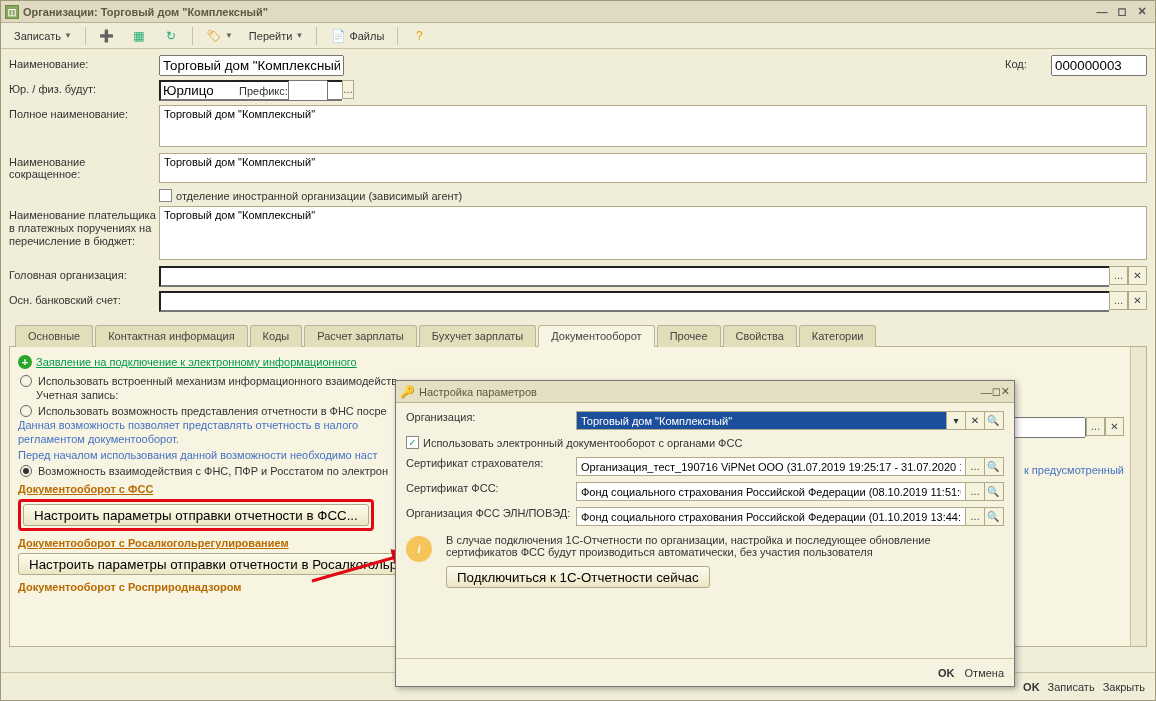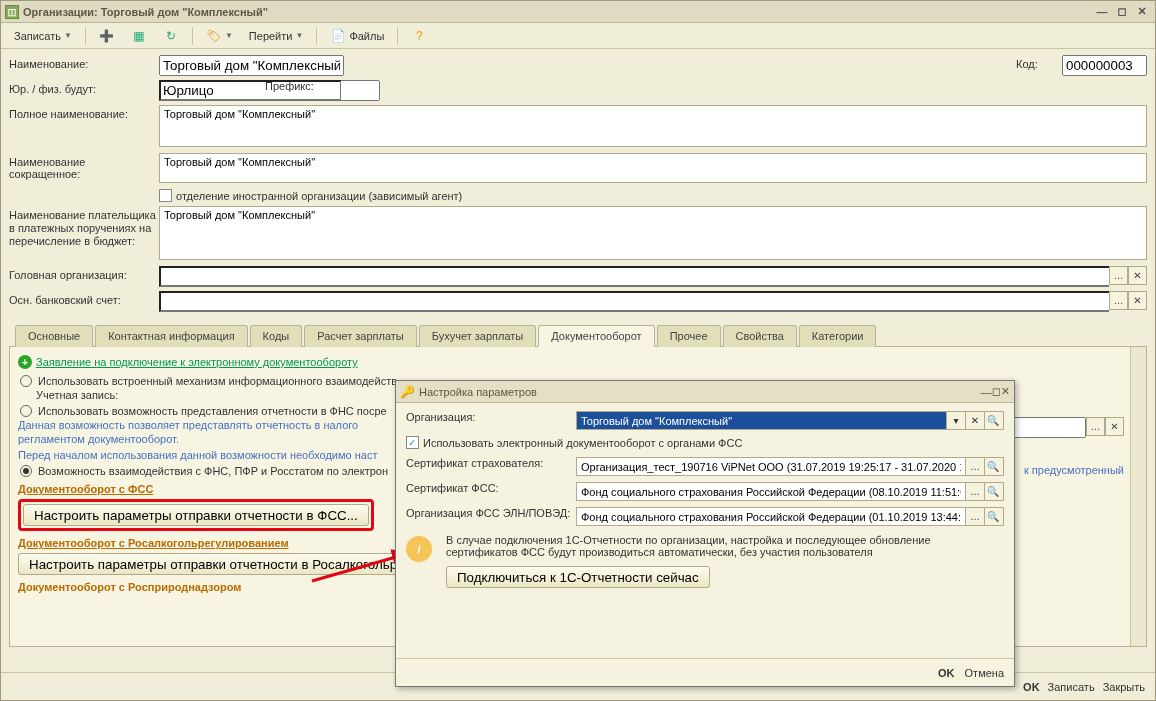--- a/index.html
+++ b/index.html
@@ -16,21 +16,21 @@
   .ticon{width:16px;height:16px;display:inline-flex;align-items:center;justify-content:center;font-size:12px}
   .body{padding:6px 8px}
   .row{display:flex;align-items:flex-start;margin-bottom:4px}
   .lbl{width:150px;padding-top:3px;color:#333}
   .lbl-narrow{width:56px;padding-left:10px;padding-top:3px}
   .field{flex:1}
   textarea.txt{border:1px solid #b0aa88;background:#fff;padding:2px 4px;width:100%;font:inherit;resize:none}
   .selectish{display:flex}
   .selectish input{flex:1;border-right:none}
   .ibtn{width:19px;height:19px;border:1px solid #b0aa88;background:#f5f2dd;display:flex;align-items:center;justify-content:center;font-size:10px;cursor:pointer;color:#444}
-  .code-field{width:85px}
+  .code-field{width:96px}
   .check{display:flex;align-items:center;gap:4px}
   .check .cb{width:13px;height:13px;border:1px solid #888;background:#fff;display:inline-flex;align-items:center;justify-content:center;font-size:10px;color:#2a6}
   .tabs{display:flex;gap:2px;margin-top:12px;padding-left:6px;border-bottom:1px solid #b8b296}
   .tab{padding:4px 12px;border:1px solid #b8b296;border-bottom:none;background:#e2deb9;border-radius:3px 3px 0 0;cursor:pointer;position:relative;top:1px;color:#444}
   .tab.active{background:#f7f4e2;border-bottom:1px solid #f7f4e2;font-weight:normal}
   .tabpanel{background:#f7f4e2;border:1px solid #b8b296;border-top:none;padding:8px;height:300px;overflow:hidden;position:relative}
   .link{color:#009a4e;text-decoration:underline;cursor:pointer}
   .link-bullet{display:flex;align-items:center;gap:4px}
   .bullet-add{width:14px;height:14px;border-radius:7px;background:#2aa52a;color:#fff;display:inline-flex;align-items:center;justify-content:center;font-size:11px;font-weight:bold}
   .section-title{color:#b86b00;font-weight:bold;margin:6px 0 4px}
@@ -116,21 +116,21 @@
 
     <div class="row">
       <div class="lbl">Наименование:</div>
       <div class="field"><input class="txt" value="Торговый дом &quot;Комплексный&quot;" style=""></div>
       <div class="lbl-narrow">Код:</div>
       <div><input class="txt code-field" value="000000003" style=""></div>
     </div>
 
     <div class="row">
       <div class="lbl">Юр. / физ. будут:</div>
-      <div style="display:flex;align-items:flex-start;gap:26px">
+      <div style="display:flex;align-items:center;gap:0">
         <div class="selectish" style="width:80px">
           <input class="txt" value="Юрлицо" style="">
           <div class="ibtn">…</div>
         </div>
         <span>Префикс:</span>
         <input class="txt" style="width: 40px;" value="">
       </div>
     </div>
 
     <div class="row">
@@ -184,21 +184,21 @@
       <div class="tab">Прочее</div>
       <div class="tab">Свойства</div>
       <div class="tab">Категории</div>
     </div>
 
     <div class="tabpanel">
       <div class="scroll-rail"></div>
 
       <div class="link-bullet" style="margin-bottom:6px">
         <span class="bullet-add">+</span>
-        <span class="link">Заявление на подключение к электронному документообороту</span>
+        <span class="link">Заявление на подключение к электронному информационного</span>
       </div>
 
       <div class="radio-row">
         <span class="radio"></span>
         <span>Использовать встроенный механизм информационного взаимодейств</span>
       </div>
       <div class="indent" style="display:flex;align-items:center;gap:6px;margin-bottom:4px">
         <span>Учетная запись:</span>
       </div>
       <div class="radio-row">

